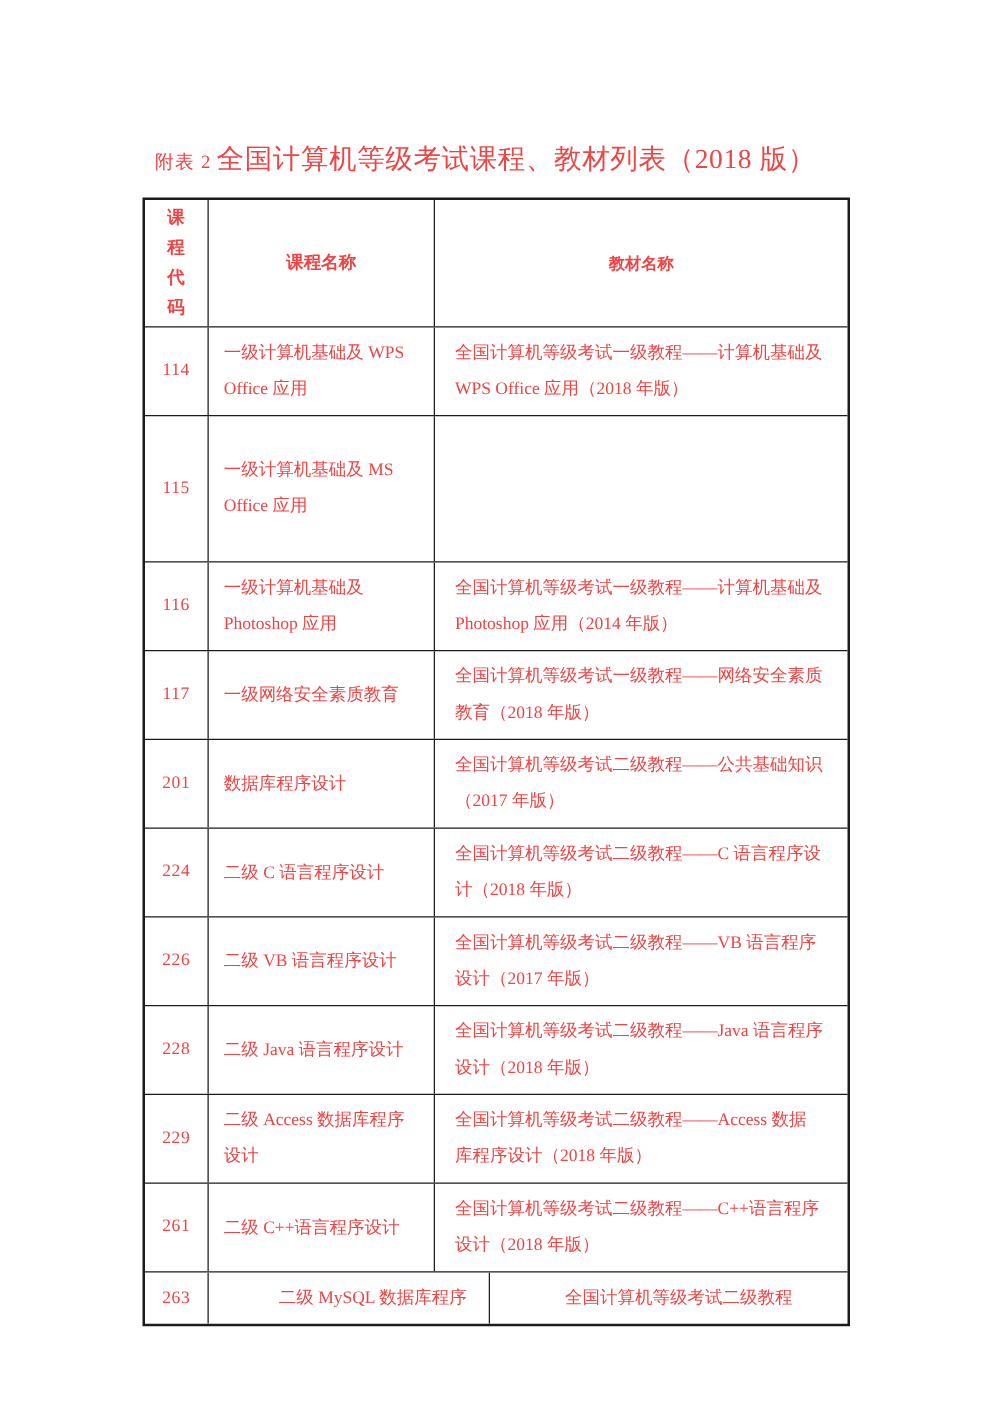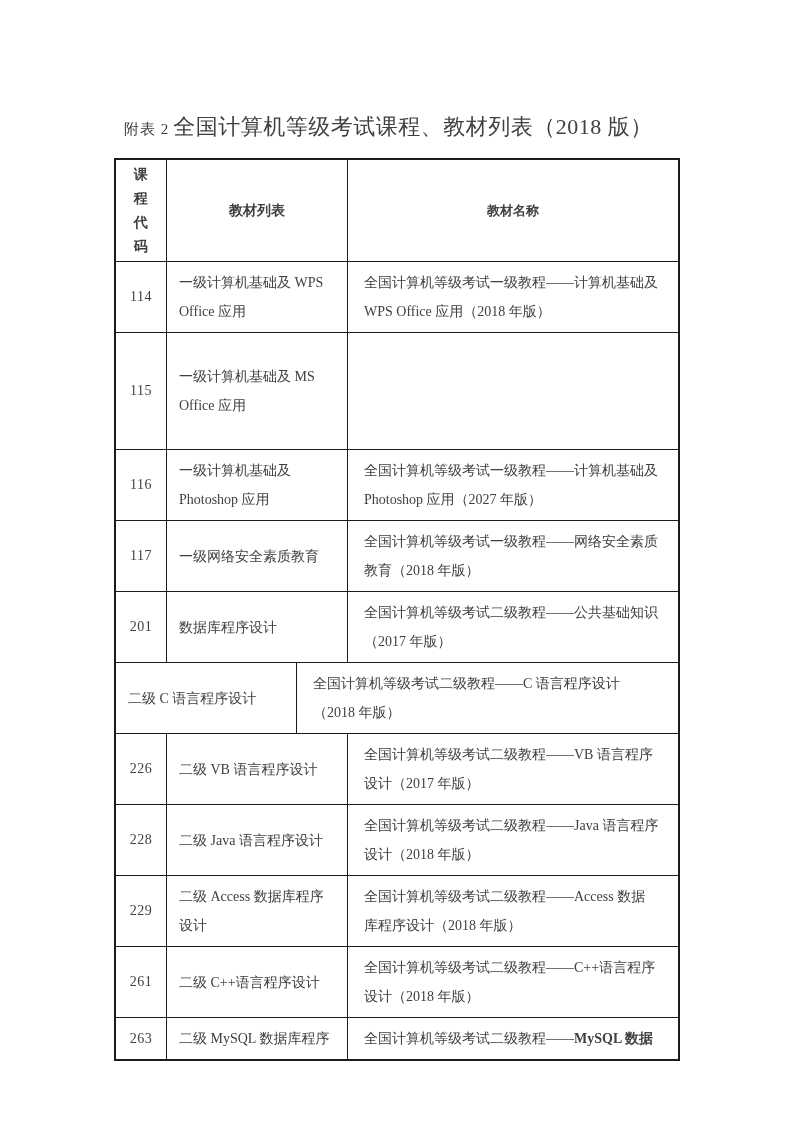--- a/index.html
+++ b/index.html
@@ -2,21 +2,21 @@
 <html><head>
 <meta charset="utf-8">
 <style>
   * { margin:0; padding:0; box-sizing:border-box; }
   html,body { background:#ffffff; }
   .page {
     position:relative;
     width:793px; height:1122px;
     background:#ffffff;
     font-family:"Liberation Serif","DejaVu Serif",serif;
-    color:#404040;
+    color:#ef4444;
     overflow:hidden;
   }
   .doc-title {
     position:absolute; left:124px; top:110px;
     white-space:nowrap;
     line-height:34px;
   }
   .caption-prefix { font-size:15px; letter-spacing:1px; }
   .title-main { font-size:22px; letter-spacing:0.5px; }
 
@@ -71,21 +71,21 @@
   <div class="doc-title">
     <span class="caption-prefix">附表 2</span>
     <span class="title-main">全国计算机等级考试课程、教材列表（2018 版）</span>
   </div>
 
   <div class="ncre-table">
     <div class="trow header-row">
       <div class="cell code-cell">
         <span class="vertical-label">课程代码</span>
       </div>
-      <div class="cell course-cell">教材列表</div>
+      <div class="cell course-cell">课程名称</div>
       <div class="book-col">教材名称</div>
     </div>
     <div id="table-rows">
         <div class="trow" style="min-height: 71px;">
           <div class="cell code-cell">114</div>
           <div class="cell course-cell">
             <span>一级计算机基础及 WPS Office 应用</span>
           </div>
           <div class="book-col">
             <div class="book-cell">
@@ -99,21 +99,21 @@
             <span>一级计算机基础及 MS Office 应用</span>
           </div>
         </div>
         <div class="trow" style="min-height: 68px;">
           <div class="cell code-cell">116</div>
           <div class="cell course-cell">
             <span>一级计算机基础及 Photoshop 应用</span>
           </div>
           <div class="book-col">
             <div class="book-cell">
-              <div><span>全国计算机等级考试一级教程——计算机基础及 Photoshop 应用（2027 年版）</span></div>
+              <div><span>全国计算机等级考试一级教程——计算机基础及 Photoshop 应用（2014 年版）</span></div>
             </div>
           </div>
         </div>
         <div class="trow" style="min-height: 62px;">
           <div class="cell code-cell">117</div>
           <div class="cell course-cell">
             <span>一级网络安全素质教育</span>
           </div>
           <div class="book-col">
             <div class="book-cell">
@@ -126,20 +126,21 @@
           <div class="cell course-cell">
             <span>数据库程序设计</span>
           </div>
           <div class="book-col">
             <div class="book-cell">
               <div><span>全国计算机等级考试二级教程——公共基础知识（2017 年版）</span></div>
             </div>
           </div>
         </div>
         <div class="trow" style="min-height: 65px;">
+          <div class="cell code-cell">224</div>
           <div class="cell course-cell">
             <span>二级 C 语言程序设计</span>
           </div>
           <div class="book-col">
             <div class="book-cell">
               <div><span>全国计算机等级考试二级教程——C 语言程序设计（2018 年版）</span></div>
             </div>
           </div>
         </div>
         <div class="trow" style="min-height: 62px;">
@@ -179,21 +180,21 @@
           <div class="cell code-cell">261</div>
           <div class="cell course-cell">
             <span>二级 C++语言程序设计</span>
           </div>
           <div class="book-col">
             <div class="book-cell">
               <div><span>全国计算机等级考试二级教程——C++语言程序设计（2018 年版）</span></div>
             </div>
           </div>
         </div>
-        <div class="trow last-row" style="min-height: 42px; height: 42px;">
+        <div class="trow last-row" style="min-height: 42px; height: 42px; gap: 44px;">
           <div class="cell code-cell">263</div>
           <div class="cell course-cell">
             <span>二级 MySQL 数据库程序</span>
           </div>
           <div class="book-col">
             <div class="book-cell">
               <div><span>全国计算机等级考试二级教程——</span><span class="bold">MySQL 数据库程</span></div>
             </div>
           </div>
         </div>

